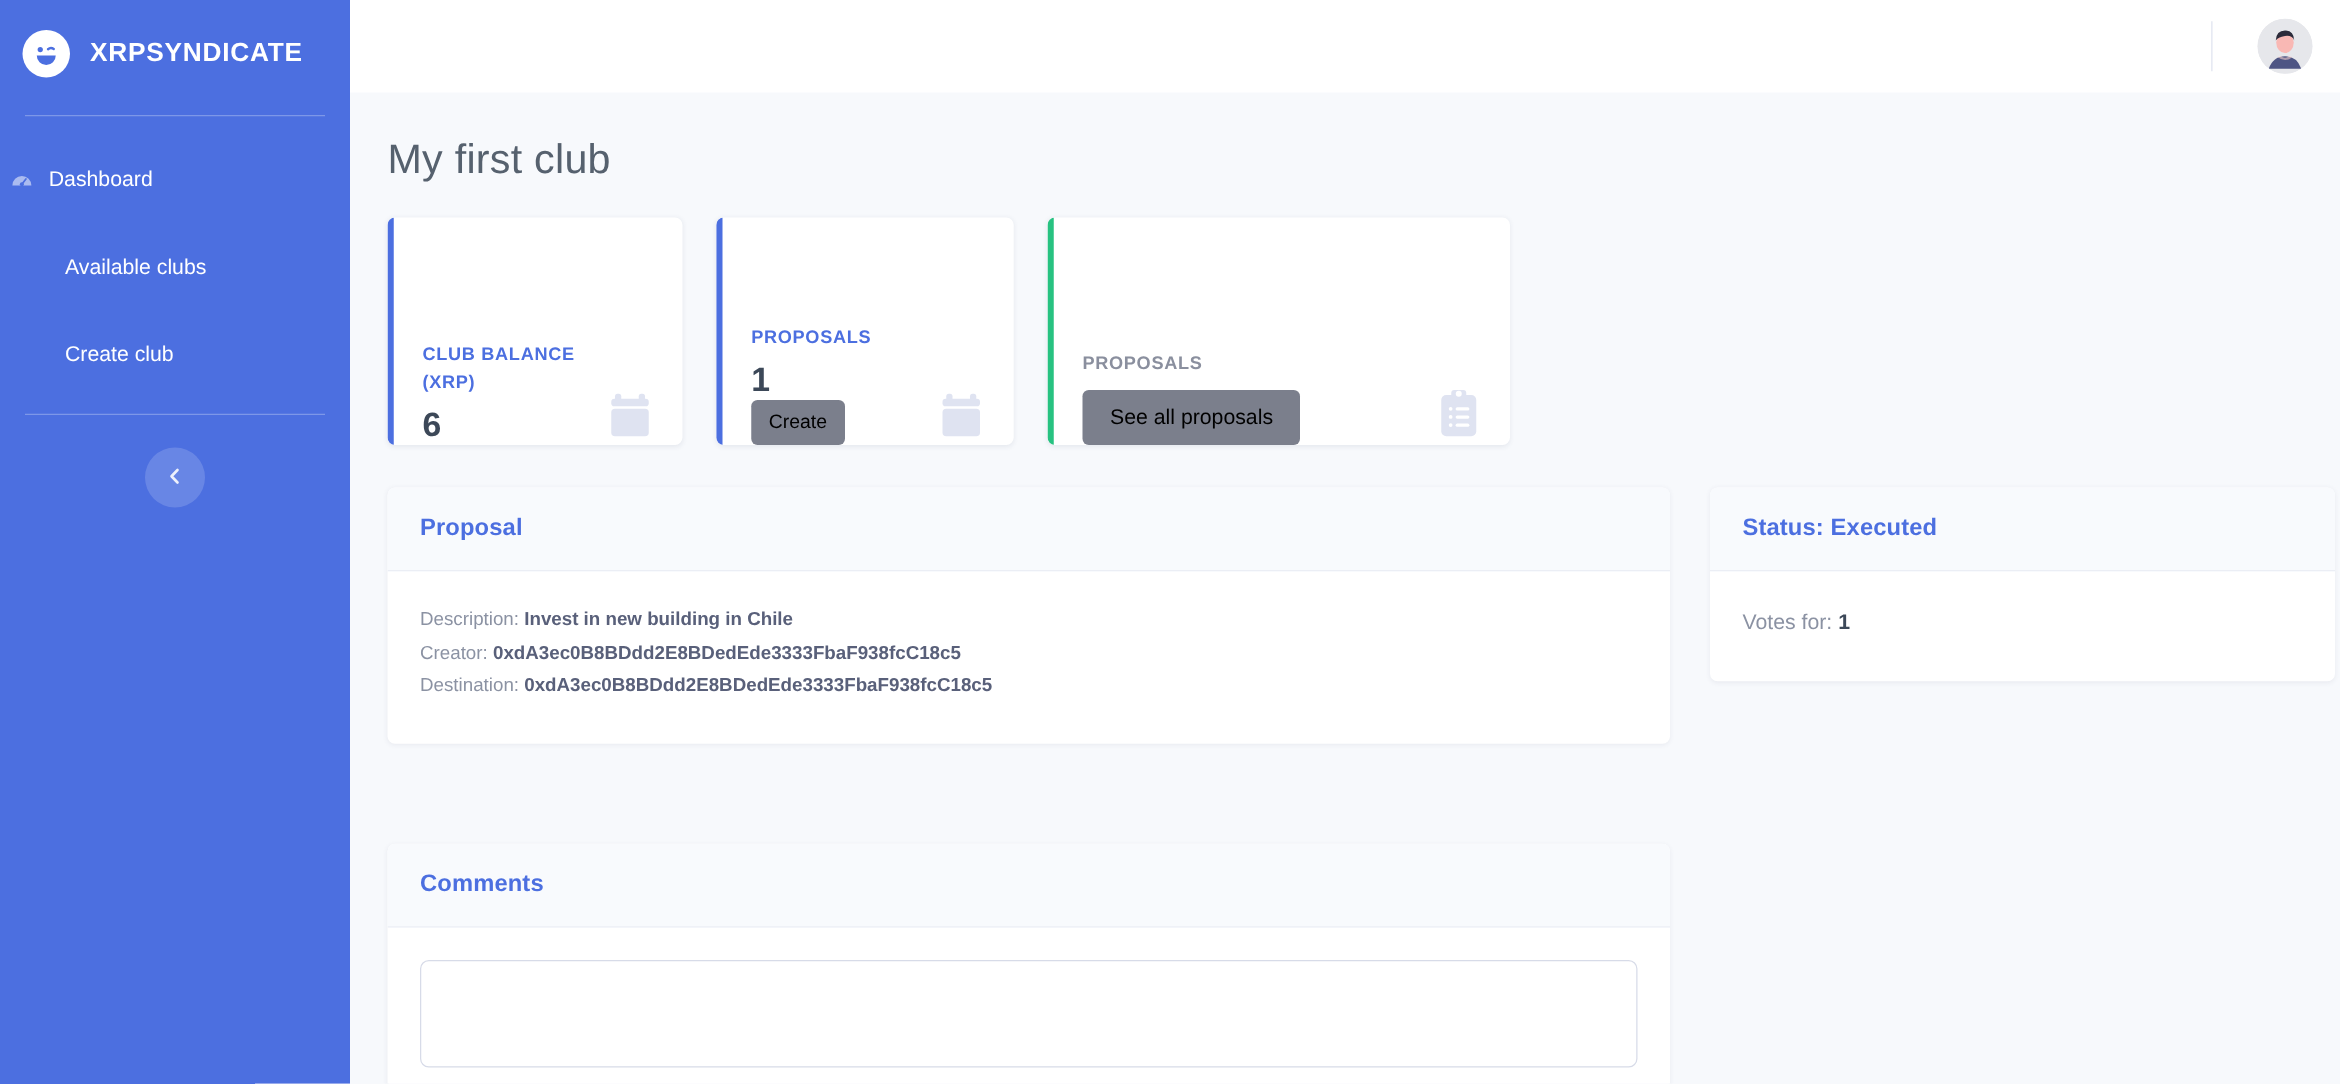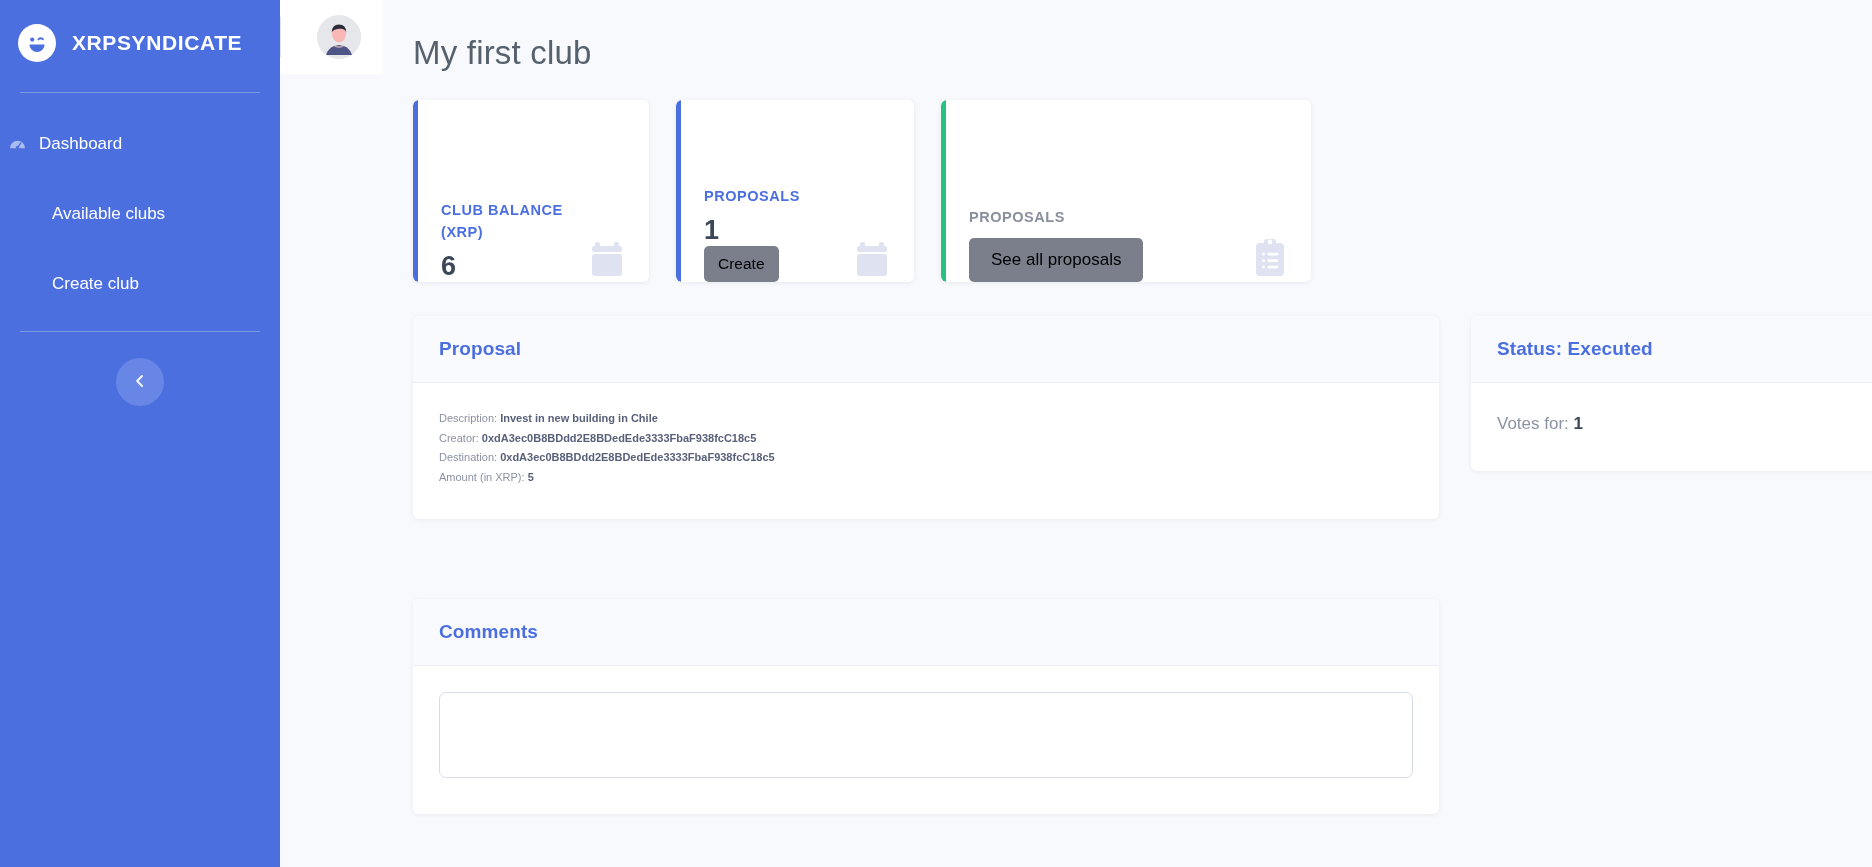--- a/index.html
+++ b/index.html
@@ -108,21 +108,21 @@
     align-items: center;
     justify-content: center;
     cursor: pointer;
     border: none;
   }
 
   
   .content {
     flex: 1 1 auto;
     display: flex;
-    flex-direction: row;
+    flex-direction: column;
     min-width: 0;
     background: #f7f9fc;
   }
 
   .topbar {
     height: 74px;
     flex: 0 0 74px;
     background: #ffffff;
     display: flex;
     align-items: center;
@@ -255,21 +255,21 @@
     font-size: 19px;
     font-weight: bold;
     color: #4c6fe0;
     letter-spacing: 0.1px;
   }
   .panel-body {
     padding: 26px 26px 32px 26px;
   }
 
   .detail-line {
-    font-size: 11px;
+    font-size: 15px;
     color: #8b92a3;
     line-height: 1.78;
     white-space: nowrap;
   }
   .detail-line b {
     color: #59607a;
     font-weight: bold;
   }
 
   .vote-line {
@@ -439,24 +439,20 @@
               <b>Invest in new building in Chile</b>
             </div>
             <div class="detail-line">
               <span>Creator:</span>
               <b>0xdA3ec0B8BDdd2E8BDedEde3333FbaF938fcC18c5</b>
             </div>
             <div class="detail-line">
               <span>Destination:</span>
               <b>0xdA3ec0B8BDdd2E8BDedEde3333FbaF938fcC18c5</b>
             </div>
-            <div class="detail-line">
-              <span>Amount (in XRP):</span>
-              <b>5</b>
-            </div>
           </div>
         </div>
 
         <div class="panel panel-side">
           <div class="panel-head">
             <span class="panel-title">Status: Executed</span>
           </div>
           <div class="panel-body">
             <div class="vote-line">
               <span>Votes for:</span>

